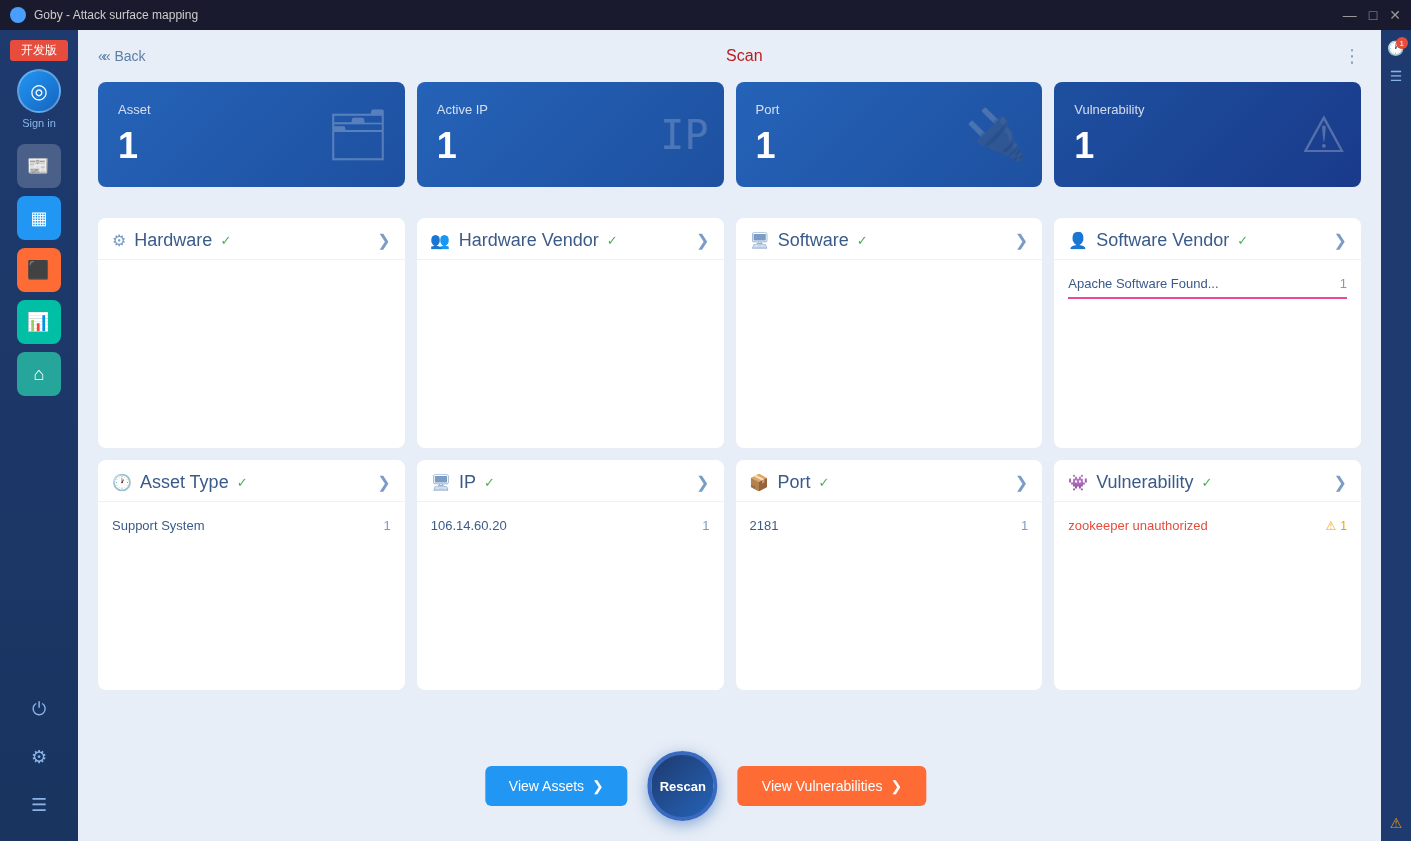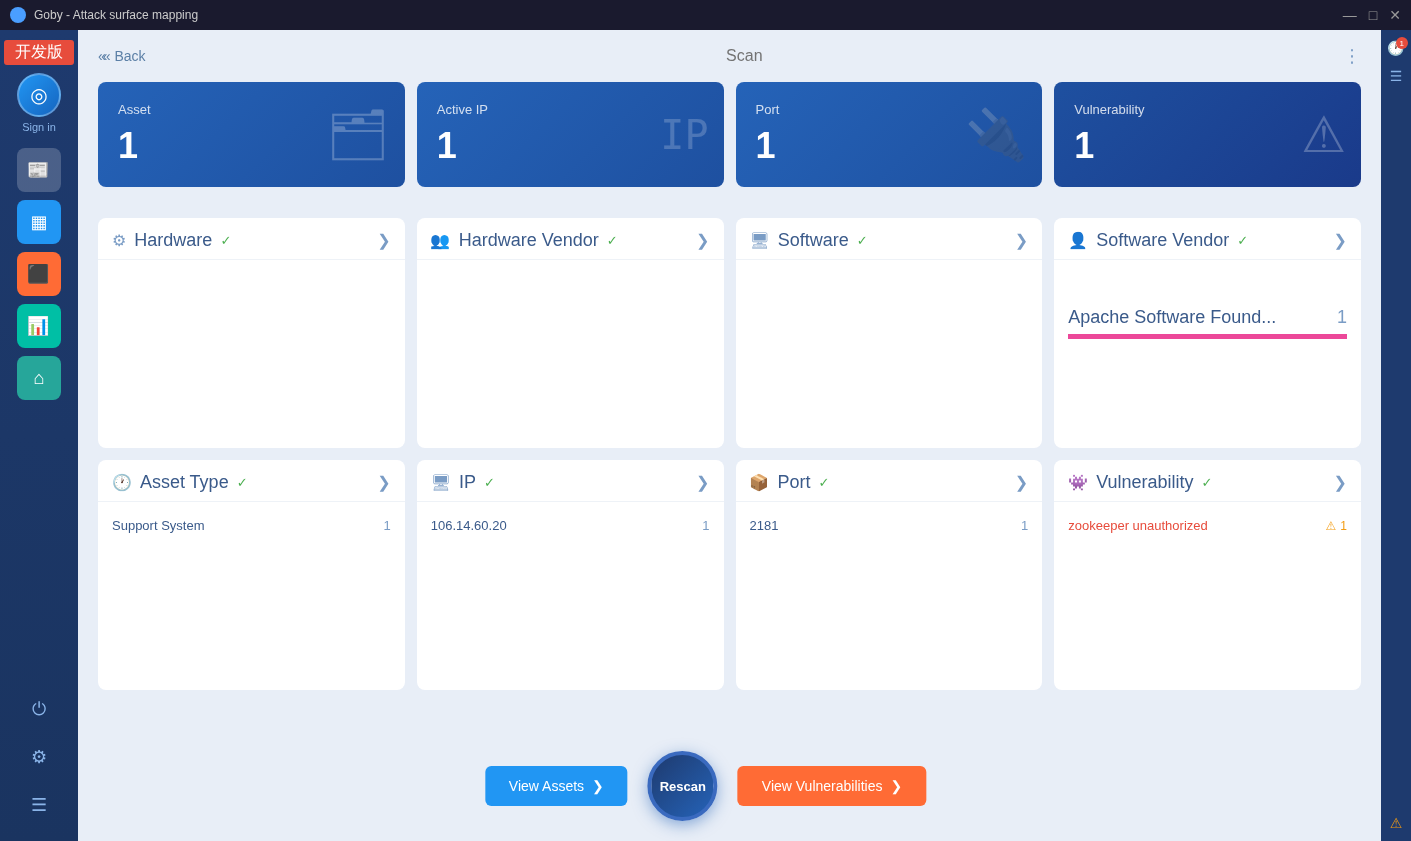--- a/index.html
+++ b/index.html
@@ -17,21 +17,21 @@
     .titlebar-controls { display: flex; gap: 12px; }
     .titlebar-btn { background: none; border: none; color: #999; cursor: pointer; font-size: 14px; }
 
     
     .sidebar {
       position: fixed; top: 30px; left: 0; width: 78px; height: calc(100% - 30px);
       background: linear-gradient(180deg, #1e3a6e 0%, #1a3460 100%);
       display: flex; flex-direction: column; align-items: center; padding-top: 10px; z-index: 100;
     }
     .sidebar-dev-badge {
-      background: #e74c3c; color: white; font-size: 16px; padding: 2px 11px;
+      background: #e74c3c; color: white; font-size: 12px; padding: 2px 11px;
       border-radius: 3px; margin-bottom: 8px; cursor: pointer;
     }
     .sidebar-logo-btn {
       width: 44px; height: 44px; border-radius: 50%;
       background: linear-gradient(135deg, #2196F3, #1565C0);
       display: flex; align-items: center; justify-content: center;
       margin-bottom: 4px; cursor: pointer; border: 2px solid rgba(255,255,255,0.3);
     }
     .sidebar-logo-icon { font-size: 20px; color: white; }
     .sidebar-signin { color: #8ab4e8; font-size: 11px; margin-bottom: 15px; cursor: pointer; }
@@ -77,21 +77,21 @@
 
     
     .header {
       display: flex; align-items: center; justify-content: space-between;
       margin-bottom: 15px;
     }
     .back-btn {
       display: flex; align-items: center; gap: 5px;
       color: #5b7fa6; font-size: 14px; cursor: pointer; background: none; border: none;
     }
-    .header-title { color: #737373; font-size: 16px; font-weight: 500; }
+    .header-title { color: #b91c1c; font-size: 16px; font-weight: 500; }
     .header-more { color: #7a9cc5; font-size: 18px; cursor: pointer; background: none; border: none; }
 
     
     .stats-row {
       display: grid; grid-template-columns: repeat(4, 1fr); gap: 12px;
       margin-bottom: 31px;
     }
     .stat-card {
       background: linear-gradient(135deg, #2563b8 0%, #1e50a0 100%);
       border-radius: 8px; padding: 20px; color: white;
@@ -137,23 +137,22 @@
       display: flex; justify-content: space-between; align-items: flex-start;
       padding: 6px 0; font-size: 13px; color: #3a5a8a;
       border-bottom: 1px solid #f5f7fb;
     }
     .panel-row:last-child { border-bottom: none; }
     .panel-row-value { color: #7a9cc5; }
 
     
     .vendor-row {
       display: flex; justify-content: space-between; align-items: center;
-      padding: 6px 0; font-size: 18px; color: #3a5a8a;
-      border-bottom: 5px solid #ec4899;
-      margin-top: 31px;
+      padding: 6px 0; font-size: 13px; color: #3a5a8a;
+      border-bottom: 2px solid #ec4899;
     }
     .vendor-row-value { color: #7a9cc5; }
 
     
     .vuln-row {
       display: flex; justify-content: space-between; align-items: center;
       padding: 6px 0; font-size: 13px;
     }
     .vuln-name { color: #e74c3c; }
     .vuln-badge { display: flex; align-items: center; gap: 4px; color: #f39c12; font-size: 12px; }

